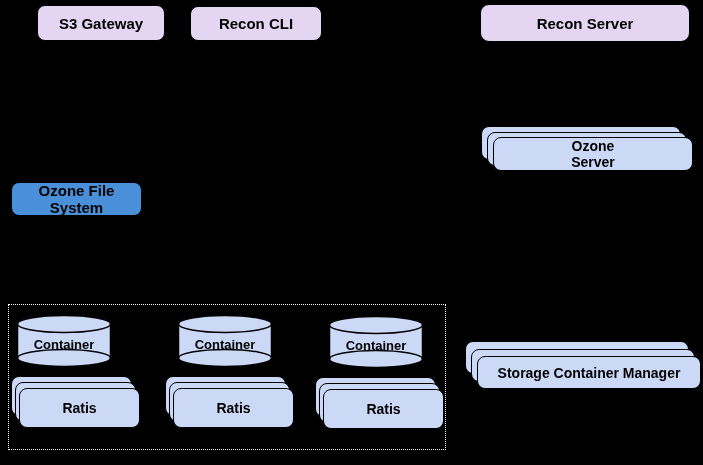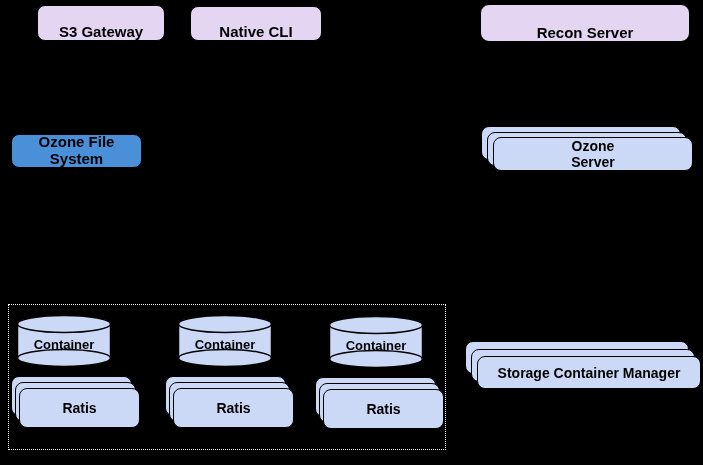--- a/index.html
+++ b/index.html
@@ -17,28 +17,28 @@
     width:703px;height:465px;
     background:var(--bg);
     overflow:hidden;
     font-family:"Liberation Sans", sans-serif;
   }
   .node{
     position:absolute;
     box-sizing:border-box;
     border:1.5px solid var(--outline);
     border-radius:8px;
-    display:flex;align-items:flex-end;justify-content:center;
+    display:flex;align-items:center;justify-content:center;
     color:var(--text);
     font-weight:700;font-size:15px;
     text-align:center;
   }
   .lavender{background:var(--lavender);}
   .periwinkle{background:var(--periwinkle);}
-  .blue{background:var(--blue);}
+  .blue{background:var(--blue);margin-top:48px;}
   .stack{position:absolute;}
   .layer{
     position:absolute;
     box-sizing:border-box;
     background:var(--periwinkle);
     border:1.5px solid var(--outline);
     border-radius:8px;
     display:flex;flex-direction:column;align-items:center;justify-content:center;
     color:var(--text);
     font-weight:700;font-size:14px;line-height:16px;
@@ -63,21 +63,21 @@
 </style>
 </head>
 <body>
 
 <div class="canvas">
 
   <div class="node lavender" style="left:37px;top:5px;width:128px;height:36px;">
     <span>S3 Gateway</span>
   </div>
   <div class="node lavender" style="left:190px;top:6px;width:132px;height:35px;">
-    <span>Native CLI</span>
+    <span>Recon CLI</span>
   </div>
   <div class="node lavender" style="left:480px;top:4px;width:210px;height:38px;border-radius:9px;">
     <span>Recon Server</span>
   </div>
 
   <div class="node blue" style="left:11px;top:134px;width:131px;height:34px;">
     <span>Ozone File System</span>
   </div>
 
   <div class="stack" style="left:481px;top:126px;width:212px;height:45px;">

